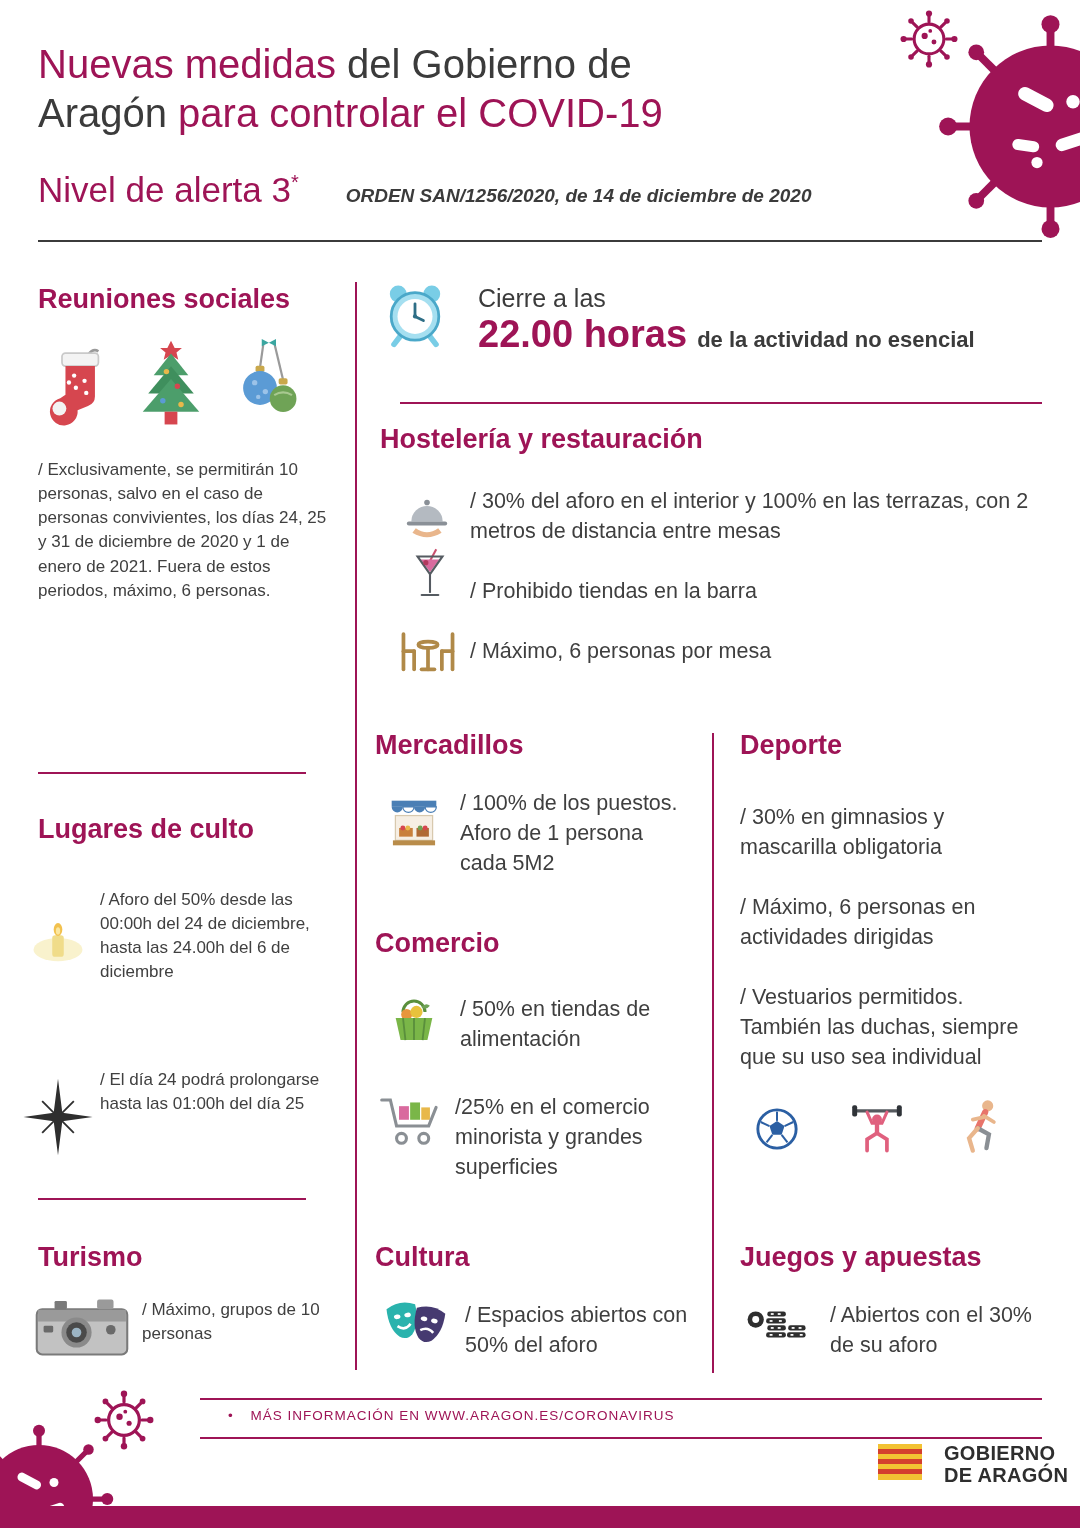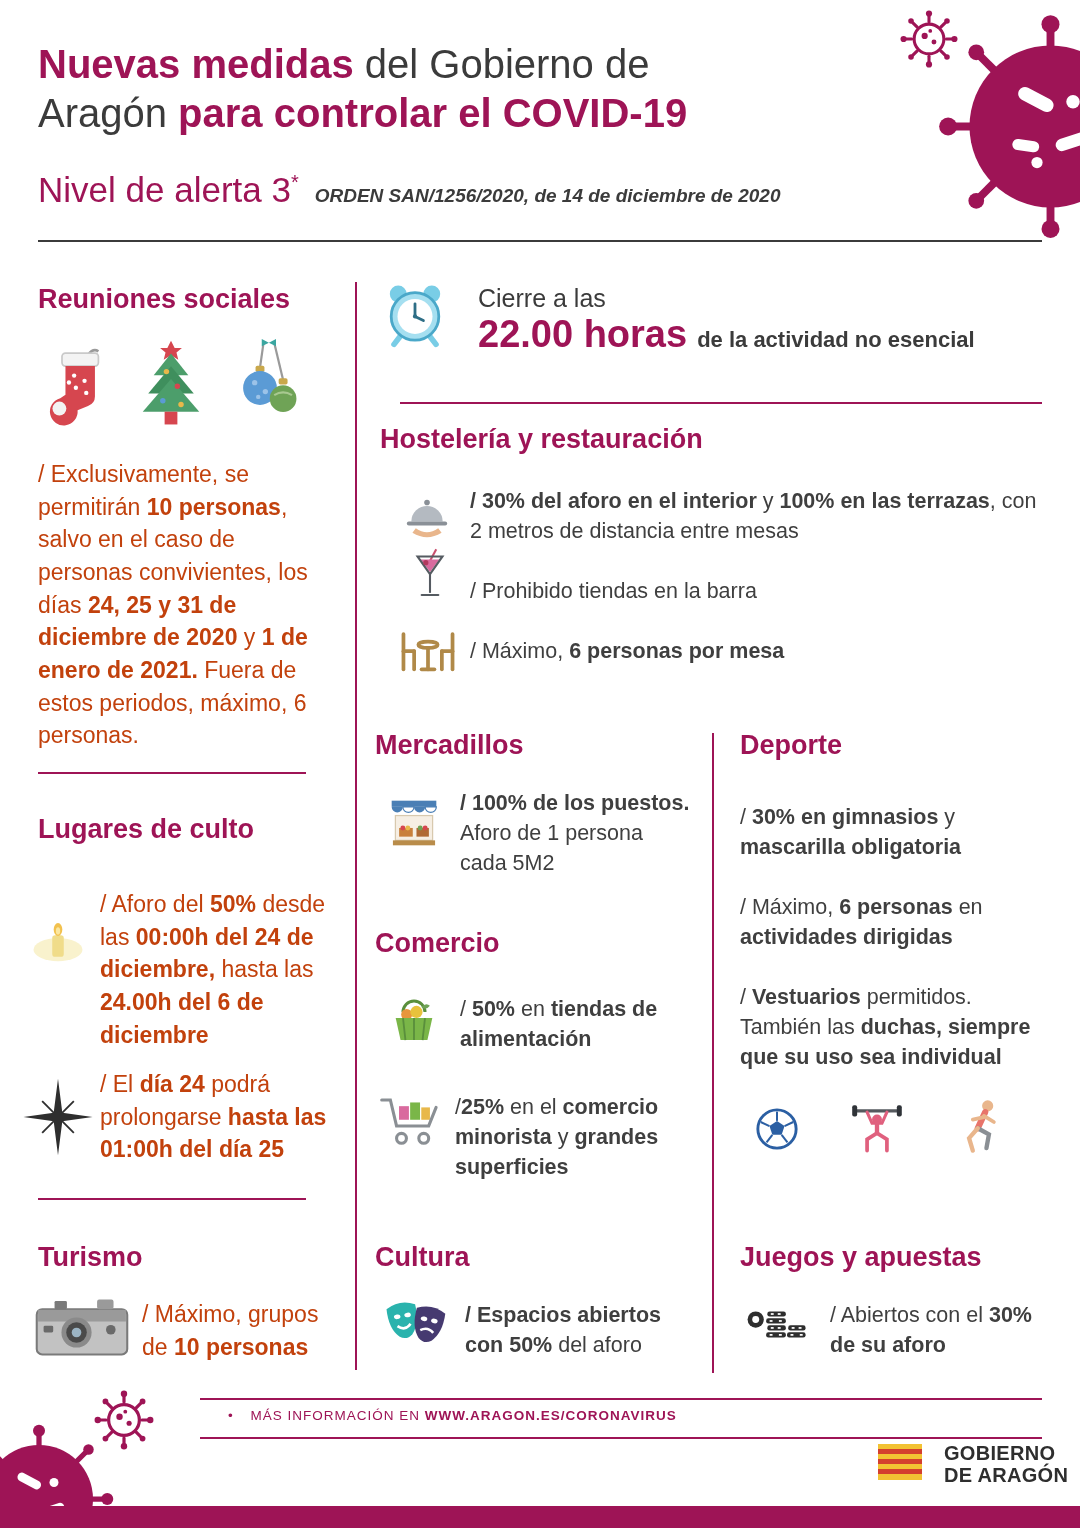--- a/index.html
+++ b/index.html
@@ -1,28 +1,28 @@
 <!DOCTYPE html>
 <html><head>
 <meta charset="utf-8">
 <style>
   *{margin:0;padding:0;box-sizing:border-box}
   html,body{background:#ffffff}
   body{font-family:"Liberation Sans","DejaVu Sans",sans-serif;color:#3b3b3b}
   .page{position:relative;width:1080px;height:1528px;background:#fff;overflow:hidden;margin:0 auto}
   .abs{position:absolute}
-  .b{font-weight:700}
+  .b{font-weight:400}
   .accent{color:#9e1456}
   .title{font-size:40px;line-height:1.22;color:#3b3b3b}
-  .alert-row{display:flex;align-items:baseline;gap:16px}
+  .alert-row{display:flex;align-items:baseline;gap:47px}
   .alert-level{font-size:35px;color:#9e1456}
   .alert-sup{font-size:20px;color:#9e1456;position:relative;top:-13px}
   .order-ref{font-style:italic;font-weight:700;font-size:19px;color:#3b3b3b}
   .sec-title{font-size:27px;font-weight:700;color:#9e1456}
-  .body{font-size:23px;line-height:1.42;color:#c2410c}
+  .body{font-size:17px;line-height:1.42;color:#404040}
   .body-m{font-size:21.5px;line-height:1.4;color:#3f3f3f}
   .hline{position:absolute;background:#9e1456;height:2px}
   .hline.dark{background:#3b3b3b}
   .vline{position:absolute;background:#9e1456;width:2px}
   .closure-label{font-size:25px;font-weight:400;color:#3b3b3b}
   .closure-time{font-size:38px;font-weight:700;color:#9e1456}
   .closure-rest{font-size:22px;font-weight:700;color:#3b3b3b;margin-left:10px}
   .icon-row{display:flex;align-items:flex-end}
   .footer-info{font-size:13.5px;letter-spacing:1px;color:#9e1456}
   .logo{display:flex;align-items:center;gap:22px}

